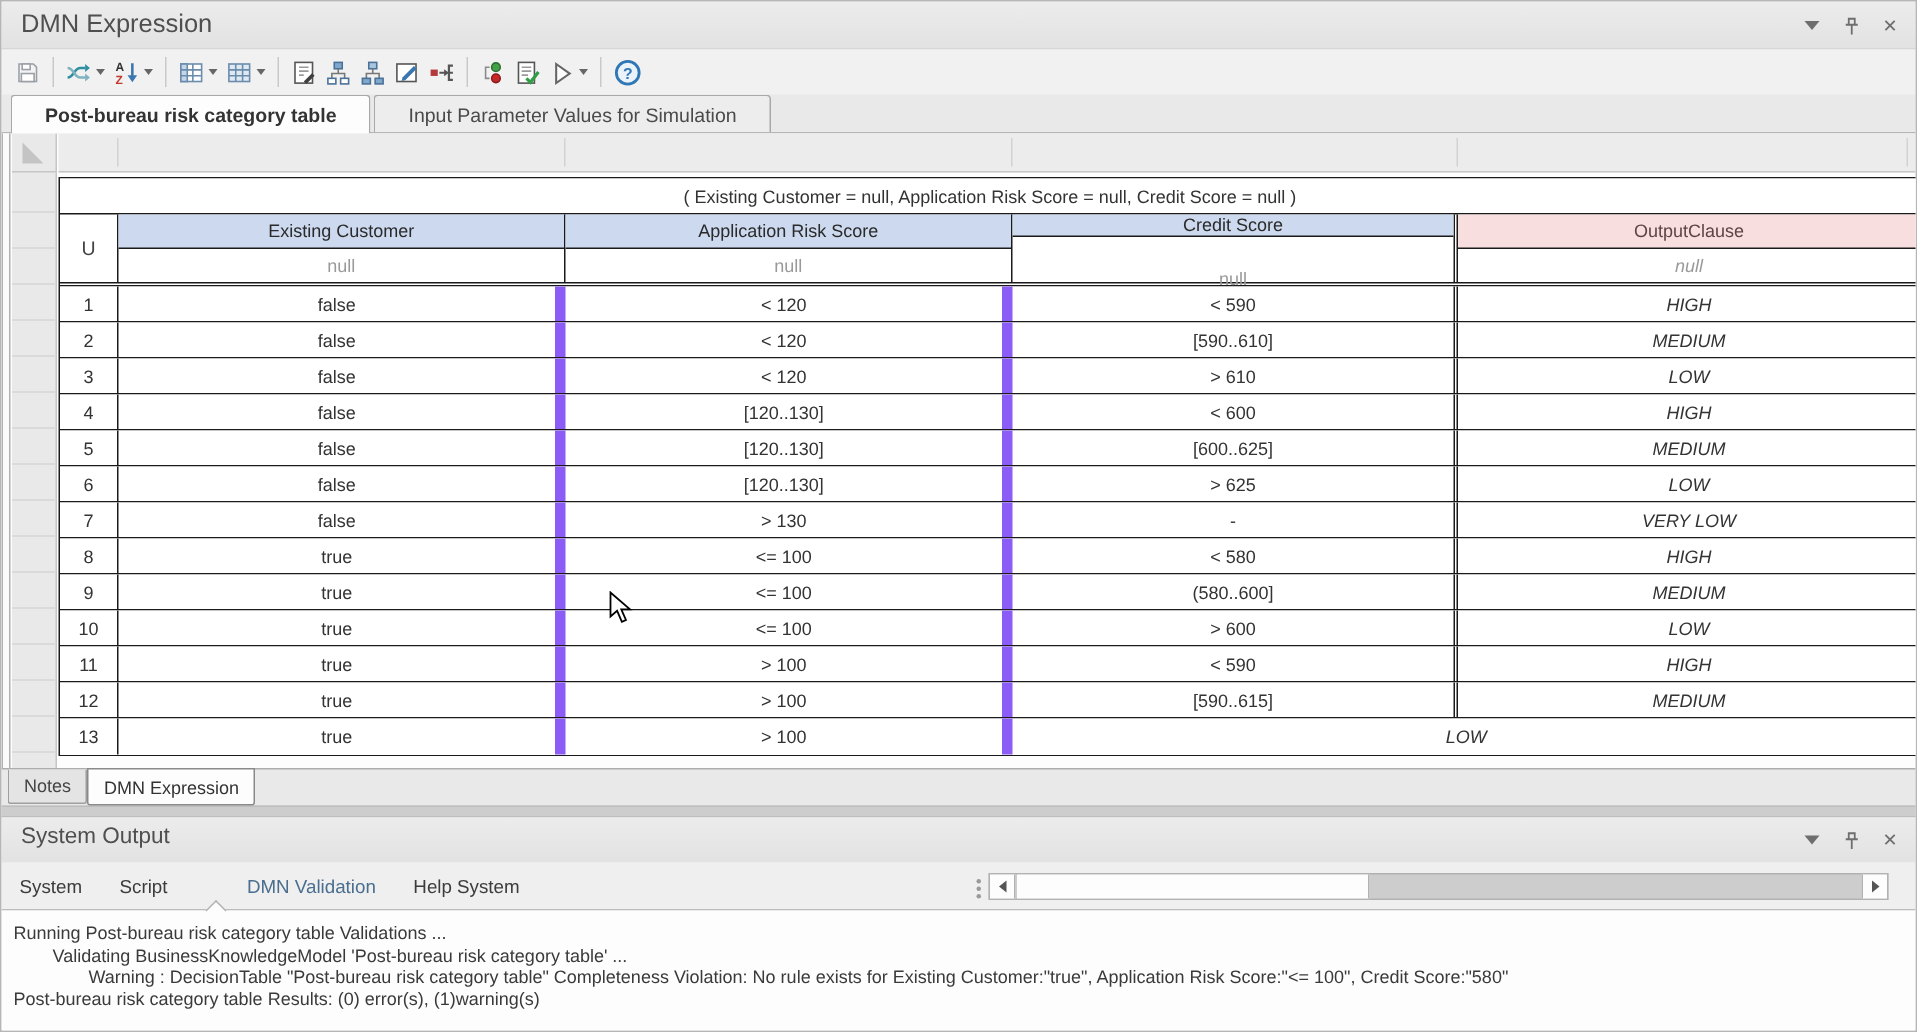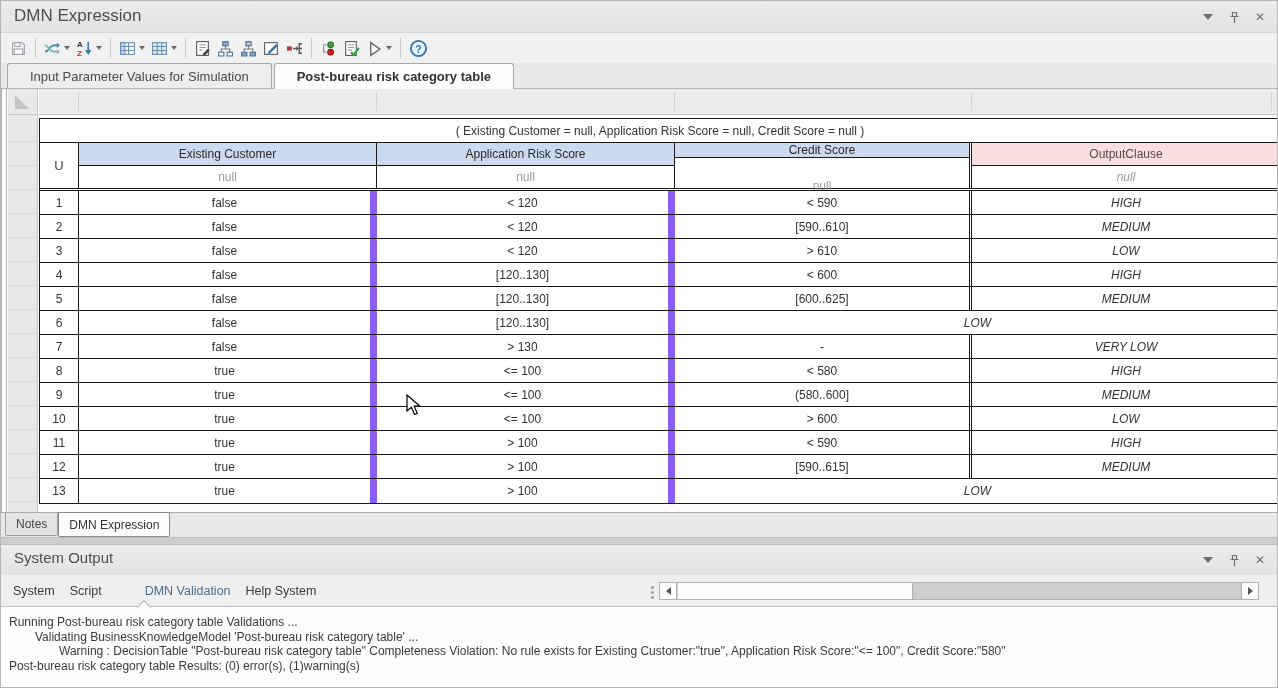--- a/index.html
+++ b/index.html
@@ -86,21 +86,21 @@
 
   
   .splitter { position:absolute; left:0; right:0; top:536px; height:8px; background:#cdcdcd;
               border-top:1px solid #bdbdbd; border-bottom:1px solid #bdbdbd; }
 
   
   .sopanel { position:absolute; left:0; right:0; top:544px; bottom:0; background:#f0f0f0; }
   .so-titlebar { position:relative; height:30px; background:linear-gradient(#ececec,#e2e2e2); }
   .so-titlebar .title { position:absolute; left:13px; top:4px; font-size:15px; color:#4f4f4f; }
   .so-tabs { position:relative; height:32px; background:#efefef; border-bottom:1px solid #bdbdbd; }
-  .so-tablist { position:absolute; left:12px; top:0; height:100%; display:flex; gap:15px; align-items:center; }
+  .so-tablist { position:absolute; left:12px; top:0; height:100%; display:flex; gap:25px; align-items:center; }
   .so-tab { font-size:12.5px; color:#3c3c3c; cursor:default; }
   .so-tab.active { color:#4a6e8f;margin-left:28px; }
   .notch { position:absolute; left:138px; bottom:-6px; width:10px; height:10px; background:#fdfdfd;
            border-left:1px solid #b0b0b0; border-top:1px solid #b0b0b0; transform:rotate(45deg); z-index:3; }
   .grip { position:absolute; left:650px; top:11px; width:3px; height:3px; background:#9a9a9a; border-radius:50%;
           box-shadow:0 5px 0 #9a9a9a, 0 10px 0 #9a9a9a; }
   .hscroll { position:absolute; left:658px; right:18px; top:7px; height:18px; background:#cdcdcd;
              border:1px solid #b2b2b2; }
   .sb-btn { position:absolute; top:0; bottom:0; width:17px; background:#fdfdfd; display:flex;
             align-items:center; justify-content:center; }
@@ -274,25 +274,25 @@
       <span>
           <svg width="19" height="19" viewBox="0 0 18 18">
             <circle cx="9" cy="9" r="7.2" fill="#eaf2fa" stroke="#2f77b5" stroke-width="1.8"></circle>
             <text x="9" y="12.8" font-size="10" font-weight="bold" fill="#2f77b5" text-anchor="middle" font-family="Liberation Sans, sans-serif">?</text>
           </svg>
         </span>
     </span>
   </div>
 
   <div class="doctabs">
+    <div class="dtab active">
+      <span>Post-bureau risk category table</span>
+    </div>
     <div class="dtab">
       <span>Input Parameter Values for Simulation</span>
-    </div>
-    <div class="dtab active">
-      <span>Post-bureau risk category table</span>
     </div>
   </div>
 
   <div class="grid">
     <div class="vstrip"></div>
     <div class="gutter">
         <div class="gutter-lines"></div>
       </div>
     <div class="colstrip">
       <span class="csep" style="left:39px"></span>
@@ -361,20 +361,21 @@
       <div class="cell c-num">5</div>
       <div class="cell c-ec">false</div>
       <div class="cell c-ars">[120..130]</div>
       <div class="cell c-cs">[600..625]</div>
       <div class="cell c-out">MEDIUM</div>
     </div>
           <div class="t-row">
       <div class="cell c-num">6</div>
       <div class="cell c-ec">false</div>
       <div class="cell c-ars">[120..130]</div>
+      <div class="cell c-cs">&gt; 625</div>
       <div class="cell c-out">LOW</div>
     </div>
           <div class="t-row">
       <div class="cell c-num">7</div>
       <div class="cell c-ec">false</div>
       <div class="cell c-ars">&gt; 130</div>
       <div class="cell c-cs">-</div>
       <div class="cell c-out">VERY LOW</div>
     </div>
           <div class="t-row">

